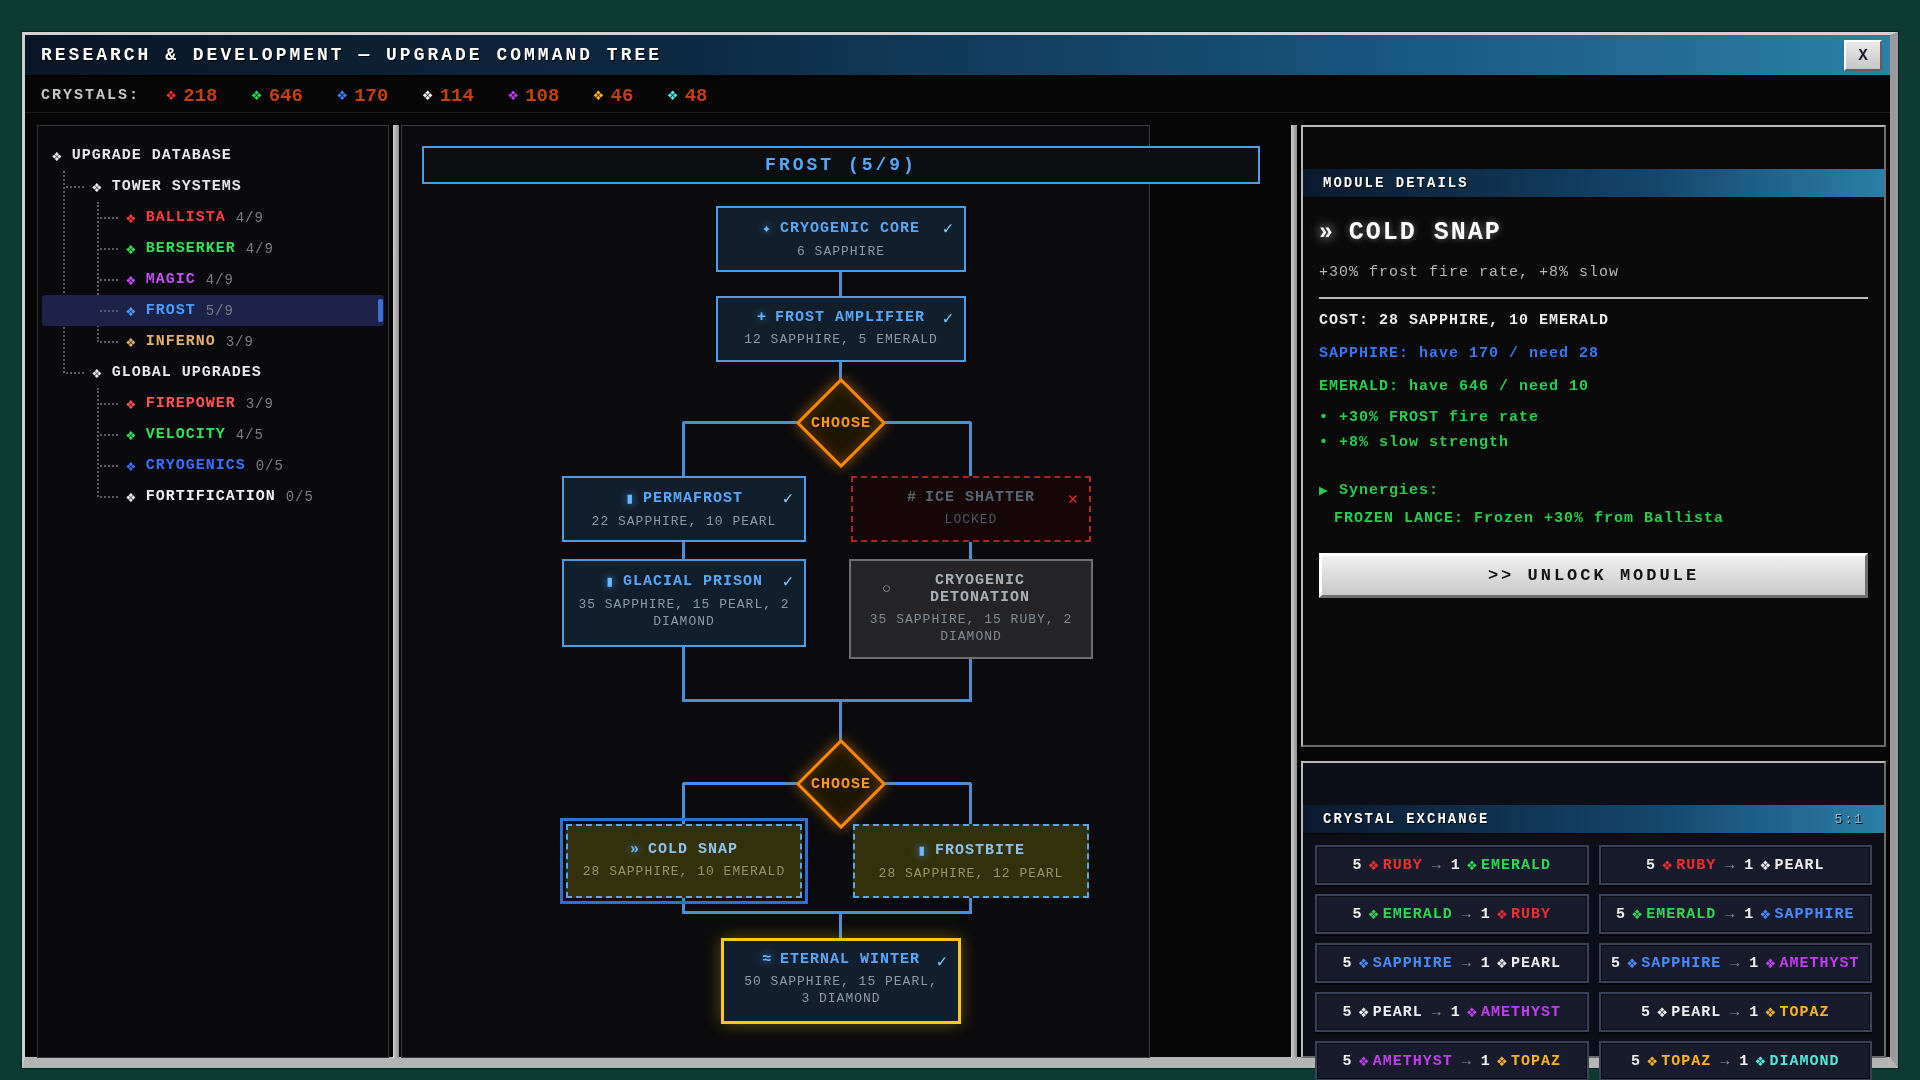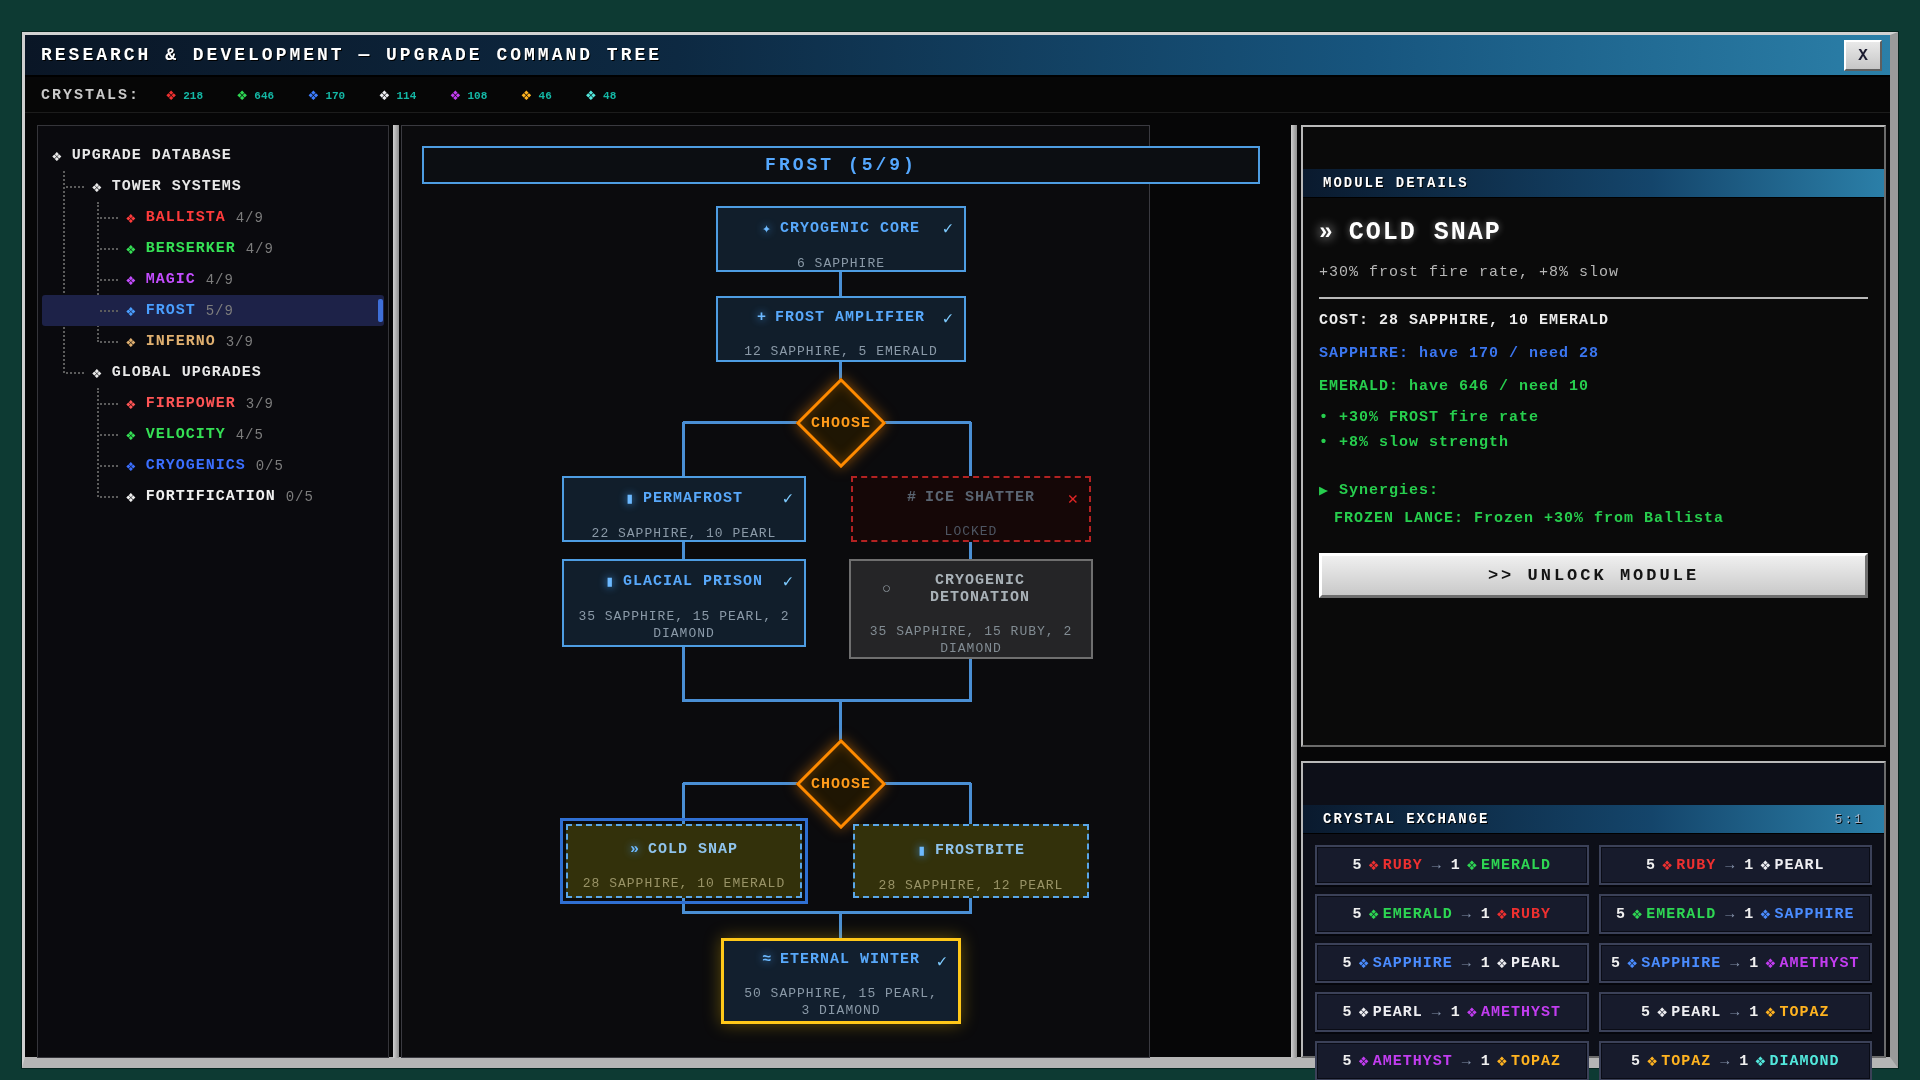--- a/index.html
+++ b/index.html
@@ -17,21 +17,21 @@
   .closebtn { position:absolute; right:8px; top:5px; width:38px; height:31px;
     background:linear-gradient(180deg,#e9e9e9,#c6c6c6); border:2px solid;
     border-color:#ffffff #5f5f5f #5f5f5f #ffffff; color:#1a1a2e; font-weight:bold;
     font-size:16px; font-family:inherit; cursor:pointer; }
   
   .crystalbar { position:absolute; left:0; top:44px; right:0; height:34px; background:#060606;
     border-bottom:1px solid #1c1c1c; display:flex; align-items:center; padding-left:16px; }
   .cb-label { color:#c9c9c9; font-weight:bold; font-size:15px; letter-spacing:2px; margin-right:26px; }
   .cb-item { display:flex; align-items:center; gap:7px; margin-right:34px; }
   .gem { font-size:17px; line-height:1; }
-  .cb-count { color:#14b8a6; font-weight:bold; font-size:11px; }
+  .cb-count { color:#c2410c; font-weight:bold; font-size:19px; }
   
   .sidebar { position:absolute; left:12px; top:90px; width:352px; height:933px;
     background:#0a0a0e; border:1px solid #35353a; }
   .splitter { position:absolute; top:90px; width:6px; height:933px;
     background:linear-gradient(90deg,#d0d0d0,#8f8f8f); }
   .centerpanel { position:absolute; left:376px; top:90px; width:749px; height:933px;
     background:#0b0b0d; border:1px solid #3a3a40; }
   .rightpanel { position:absolute; left:1276px; top:90px; width:585px; height:622px;
     background:#0a0a0a; border:2px solid; border-color:#b9b9b9 #6b6b6b #6b6b6b #b9b9b9; }
   .exchangepanel { position:absolute; left:1276px; top:726px; width:585px; height:297px;
@@ -57,21 +57,21 @@
     border:2px solid #4e9de2; display:flex; align-items:center; justify-content:center;
     color:#55a8ff; font-weight:bold; font-size:18px; letter-spacing:3px; background:#0c0e12; }
   .vline { position:absolute; width:3px; background:#4a8fd4; }
   .hline { position:absolute; height:3px; background:#4a8fd4; }
   .node { position:absolute; border:2px solid #4e9de2; background:#111e2b; text-align:center;
     padding-top:11px; cursor:pointer; }
   .ntitle { display:flex; justify-content:center; align-items:center; gap:8px;
     font-weight:bold; font-size:15px; letter-spacing:1px; color:#58a8fa; }
   .nicon { color:#6db9ff; text-shadow:0 0 9px rgba(70,165,255,.95); font-size:15px; }
   .ncheck { position:absolute; right:11px; top:10px; color:#7ecbff; font-size:17px; font-weight:bold; }
-  .ncost { margin-top:17px; font-size:13px; color:#8b9aa8; letter-spacing:1px; padding:0 12px;
+  .ncost { margin-top:5px; font-size:13px; color:#8b9aa8; letter-spacing:1px; padding:0 12px;
     line-height:17px; }
   .node.locked { border:2px dashed #b32222; background:#150707; }
   .node.locked .ntitle { color:#5a6572; } .node.locked .nicon { color:#5a6572; text-shadow:none; }
   .node.locked .ncost { color:#4e5663; } .node.locked .ncheck { color:#e02525; }
   .node.gray { border-color:#6f6f6f; background:#252527; }
   .node.gray .ntitle { color:#a9b2b8; } .node.gray .nicon { color:#8e979d; text-shadow:none; }
   .node.gray .ncost { color:#828c93; }
   .node.gray .nname { max-width:160px; }
   .node.avail { border:2px dashed #5aa6e8; background:#33310b; }
   .node.avail .ntitle { color:#8fc3ec; } .node.avail .ncost { color:#999367; }

